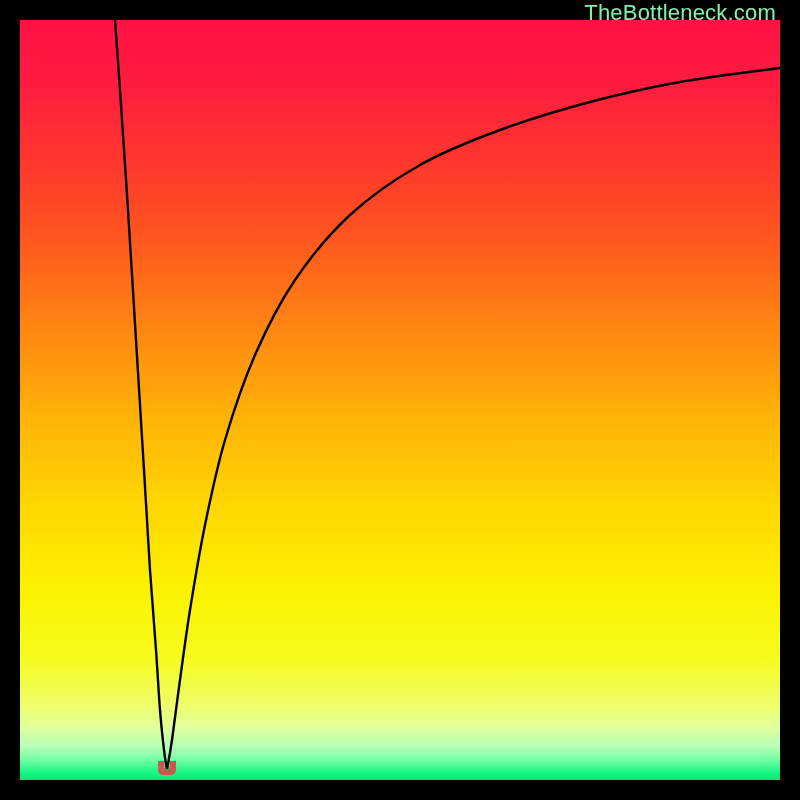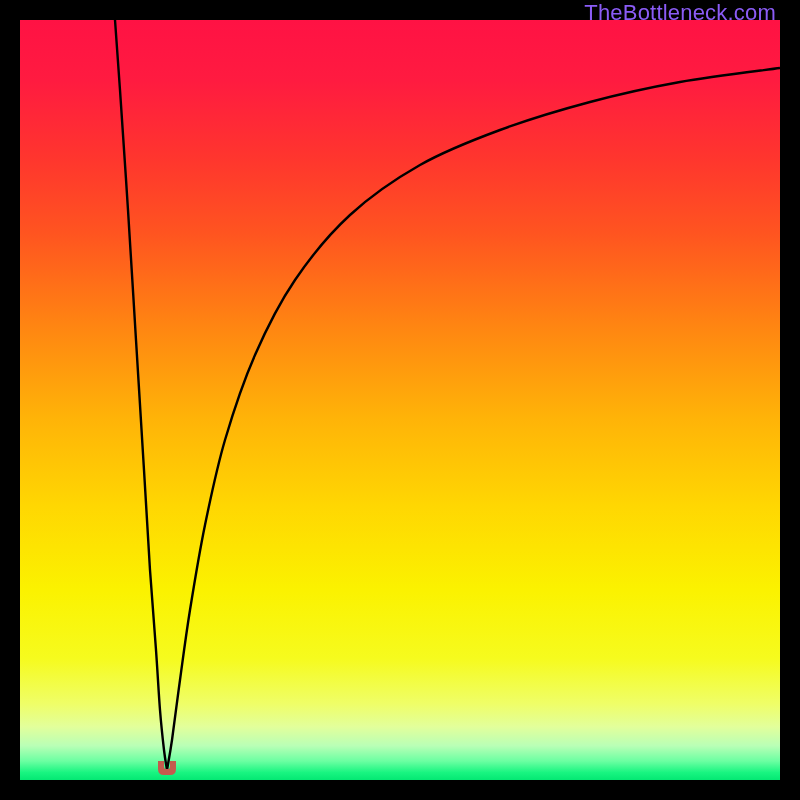--- a/index.html
+++ b/index.html
@@ -20,21 +20,21 @@
   .plot {
     position: absolute;
     left: 20px; top: 20px;
     width: 760px; height: 760px;
     overflow: hidden;
   }
   .watermark {
     position: absolute;
     top: 0;
     right: 24px;
-    color: #8b5cf6;
+    color: #86efac;
     font-size: 22px;
     font-weight: 400;
     letter-spacing: 0.2px;
     user-select: none;
   }
 </style>
 </head>
 <body>
 
 <div class="frame">

